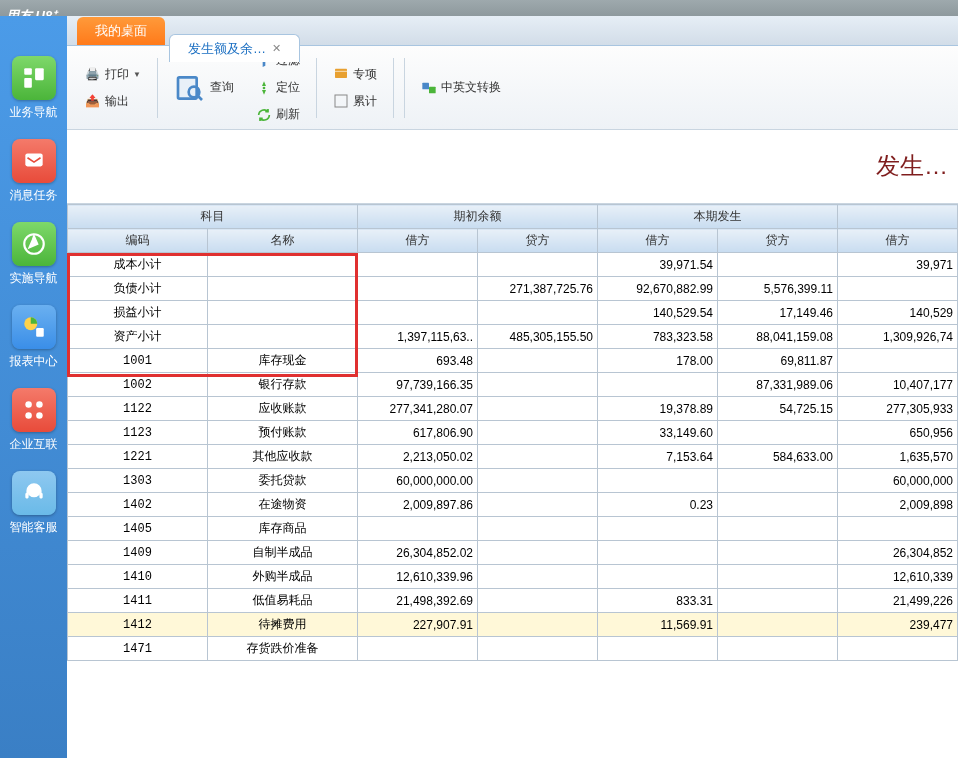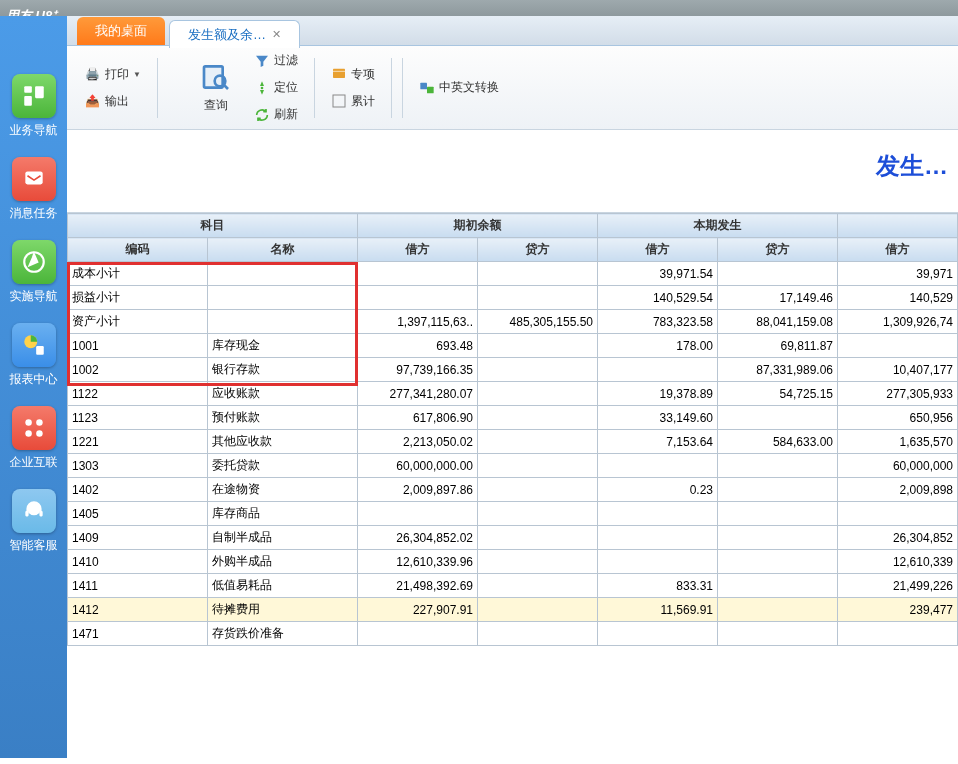--- a/index.html
+++ b/index.html
@@ -2,51 +2,51 @@
 <html><head>
 <meta charset="utf-8">
 <style>
 * { margin: 0; padding: 0; box-sizing: border-box; font-family: "Microsoft YaHei", SimSun, sans-serif; }
 body { background: #fff; width: 958px; height: 764px; overflow: hidden; position: relative; }
 
 .title-bar { background: linear-gradient(#9ea9ad, #8e999d); height: 16px; color: #fff; font-size: 13px; padding: 6px 6px; font-style: italic; font-weight: bold; }
 
 .main-wrap { display: flex; height: calc(100% - 22px); }
 
-.sidebar { width: 82px; background: linear-gradient(#4b9be8, #3a7fc5); display: flex; flex-direction: column; align-items: center; padding-top: 58px; gap: 18px; }
+.sidebar { width: 82px; background: linear-gradient(#4b9be8, #3a7fc5); display: flex; flex-direction: column; align-items: center; padding-top: 40px; gap: 18px; }
 .sidebar-item { display: flex; flex-direction: column; align-items: center; gap: 4px; cursor: pointer; }
 .sidebar-icon { width: 44px; height: 44px; border-radius: 8px; display: flex; align-items: center; justify-content: center; box-shadow: 0 1px 3px rgba(0,0,0,.3); }
 .sidebar-label { color: #fff; font-size: 12px; text-align: center; }
 
 .content { flex: 1; display: flex; flex-direction: column; background: #fff; }
 
 .tabs { height: 30px; background: linear-gradient(#e6eef6, #d2dde8); display: flex; align-items: flex-end; padding-left: 10px; border-bottom: 1px solid #a8c5e0; }
 .tab { height: 28px; padding: 4px 18px; font-size: 13px; border-radius: 6px 6px 0 0; margin-right: 4px; display: flex; align-items: center; gap: 6px; cursor: pointer; text-align: center; }
 .tab.bg { background: linear-gradient(#ff9a3a, #ff7a1a); color: #fff; }
-.tab.active { background: #fff; color: #1b6fc2; border: 1px solid #a8c5e0; border-bottom: none; position: relative; top: 3px; }
+.tab.active { background: #fff; color: #1b6fc2; border: 1px solid #a8c5e0; border-bottom: none; position: relative; top: 17px; }
 .tab-close { color: #888; font-size: 11px; }
 
 .ribbon { background: linear-gradient(#fdfdfd, #eef2f6); border-bottom: 1px solid #c9d5e0; padding: 6px 8px; display: flex; align-items: center; gap: 2px; height: 84px; }
 .ribbon-group { display: flex; flex-direction: column; gap: 6px; padding: 0 6px; }
 .ribbon-group.big { align-items: center; justify-content: center; }
 .ribbon-btn { display: flex; align-items: center; gap: 4px; font-size: 12px; color: #333; cursor: pointer; padding: 2px 4px; white-space: nowrap; }
-.ribbon-btn.big { flex-direction: column; margin-left: 26px; }
+.ribbon-btn.big { flex-direction: row; }
 .ribbon-sep { width: 1px; height: 60px; background: #c9d5e0; margin: 0 4px; }
 .ribbon-icon { width: 16px; height: 16px; display: inline-flex; align-items: center; justify-content: center; }
 .ribbon-icon.big { width: 32px; height: 32px; }
 .dropdown-arrow { font-size: 8px; color: #555; }
 
-.report-title { text-align: right; padding: 20px 10px 30px; font-size: 24px; font-weight: 700; color: #1d4ed8; border-bottom: 1px solid #c9d5e0; }
+.report-title { text-align: right; padding: 20px 10px 21px; font-size: 24px; font-weight: 400; color: #7f1d1d; border-bottom: 1px solid #c9d5e0; }
 
 .grid-wrap { overflow: auto; flex: 1; position: relative; }
 table { border-collapse: collapse; width: 100%; font-size: 12px; table-layout: fixed; }
 th, td { border: 1px solid #b8c5d2; padding: 3px 4px; height: 24px; white-space: nowrap; overflow: hidden; text-overflow: clip; }
-th { background: linear-gradient(#e8f0f8, #c8dcf0); color: #333; font-weight: bold; text-align: center; }
+th { background: linear-gradient(#e8f0f8, #c8dcf0); color: #333; font-weight: normal; text-align: center; }
 td { text-align: right; }
-td.left { text-align: left; }
+td.left { text-align: center; font-family: Liberation Mono, monospace; }
 tr.hl td { background: #fff8d8; }
 
 .annot-box { position: absolute; border: 3px solid #e03030; pointer-events: none; z-index: 50; }
 
 .col-code { width: 140px; }
 .col-name { width: 150px; }
 .col-num { width: 120px; }
 </style>
 </head>
 <body>
@@ -253,20 +253,29 @@
             <tr>
               <td class="left">成本小计</td>
               <td class="left"></td>
               <td></td>
               <td></td>
               <td>39,971.54</td>
               <td></td>
               <td>39,971</td>
             </tr>
             <tr>
+              <td class="left">负债小计</td>
+              <td class="left"></td>
+              <td></td>
+              <td>271,387,725.76</td>
+              <td>92,670,882.99</td>
+              <td>5,576,399.11</td>
+              <td></td>
+            </tr>
+            <tr>
               <td class="left">损益小计</td>
               <td class="left"></td>
               <td></td>
               <td></td>
               <td>140,529.54</td>
               <td>17,149.46</td>
               <td>140,529</td>
             </tr>
             <tr>
               <td class="left">资产小计</td>

